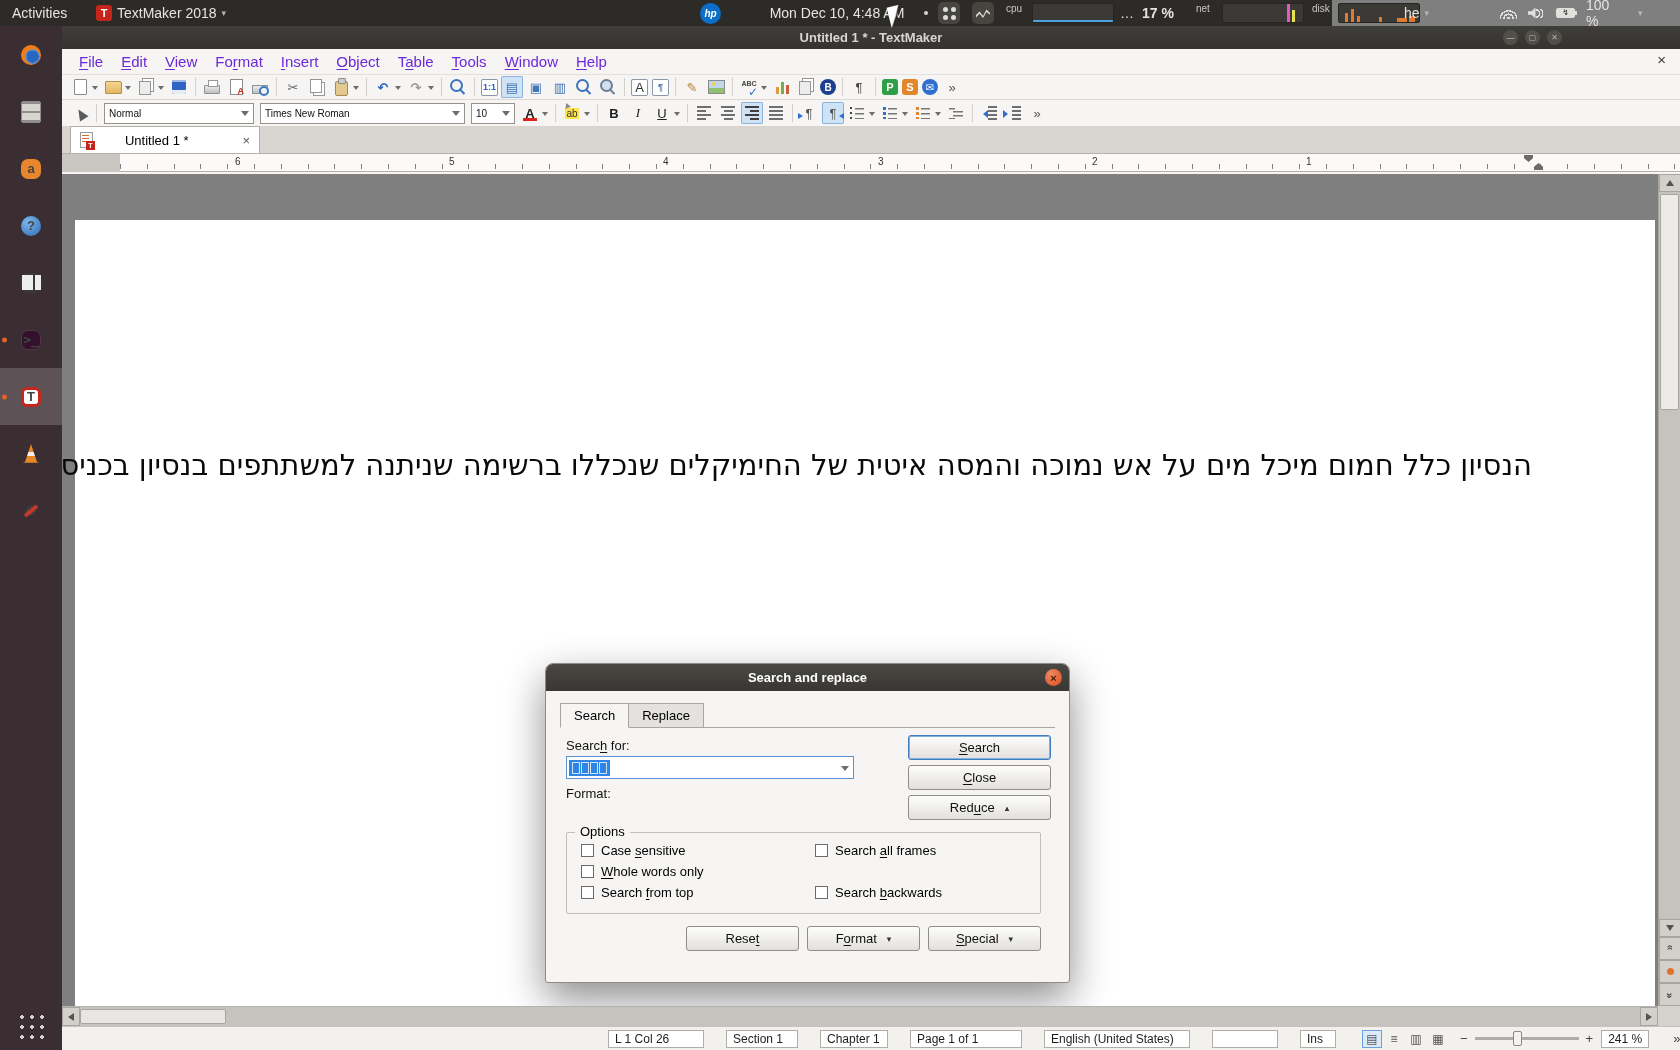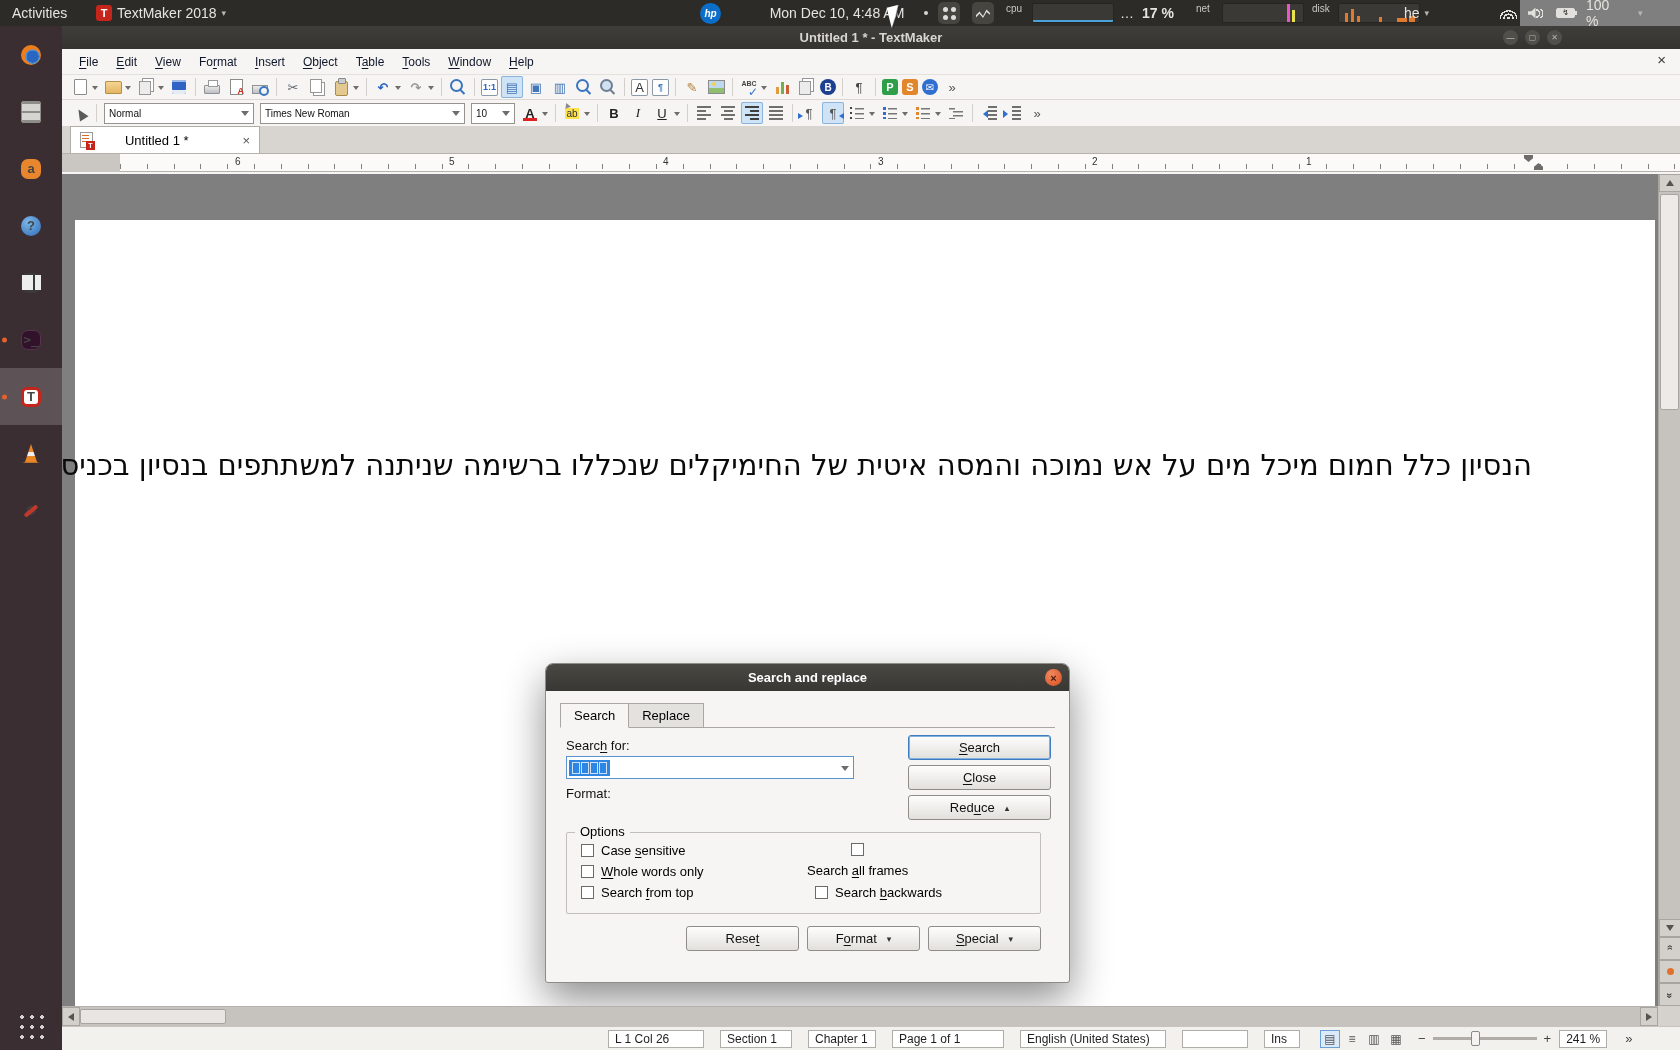--- a/index.html
+++ b/index.html
@@ -1,21 +1,21 @@
 <!DOCTYPE html>
 <html><head>
 <meta charset="utf-8">
 <style>
   *{margin:0;padding:0;box-sizing:border-box}
   html,body{width:1680px;height:1050px;overflow:hidden}
   body{position:relative;font-family:"Liberation Sans","DejaVu Sans",sans-serif;background:#7f7f7f;-webkit-user-select:none}
   .u{text-decoration:underline;text-underline-offset:2px}
 
   
-  #topbar{position:absolute;left:0;top:0;width:1520px;height:26px;background:#2c2b28;color:#e6e4e0;z-index:50;font-size:14px}
+  #topbar{position:absolute;left:0;top:0;width:1332px;height:26px;background:#2c2b28;color:#e6e4e0;z-index:50;font-size:14px}
   #topbar .abs{position:absolute;top:0;height:26px;display:flex;align-items:center;gap:5px}
   .tmicon{width:16px;height:16px;border-radius:3px;background:#c6251b;color:#fff;font-weight:bold;font-size:11px;display:flex;align-items:center;justify-content:center}
   .hp{width:21px;height:21px;border-radius:50%;background:#0b6ec8;color:#fff;font:italic bold 10px "Liberation Sans",sans-serif;display:flex;align-items:center;justify-content:center}
   .chev{font-size:9px;color:#b9b7b3}
   .ticon{width:22px;height:22px;border-radius:5px;background:#47453f;display:flex;align-items:center;justify-content:center}
   .ti-cast::before{content:"";width:5px;height:5px;border-radius:50%;background:#ddd;box-shadow:8px 0 0 #ddd,0 8px 0 #ddd,8px 8px 0 #ddd;margin:-8px 0 0 -8px}
   .ti-mon::before{content:"";width:14px;height:10px;background:#ddd;clip-path:polygon(0 70%,25% 35%,50% 80%,75% 15%,100% 50%,100% 68%,75% 40%,50% 100%,25% 58%,0 95%)}
   .sgraph{width:82px;height:20px;background:#3a3936;border:1px solid #262522;border-radius:2px;position:relative;overflow:hidden}
   .sg-cpu::after{content:"";position:absolute;left:0;right:0;bottom:0;height:2px;background:#4aa3d8}
   .sg-net::after{content:"";position:absolute;inset:0;background:linear-gradient(#e857c8,#e857c8) 64px 0/3px 100% no-repeat,linear-gradient(#e8e34a,#e8e34a) 69px 6px/3px 14px no-repeat}
@@ -56,21 +56,21 @@
   .k-dtools{color:#c8c6c2;font-size:30px;font-weight:normal}
   .k-dtools::after{content:"";position:absolute;width:16px;height:4px;background:#c0392b;border-radius:2px;transform:rotate(-40deg);bottom:8px;right:2px}
   .dgrid{position:absolute;bottom:10px;left:17px;width:28px;height:28px;background:radial-gradient(#d5d3cf 1.7px,transparent 1.9px) 0 0/10px 10px}
 
   
   #win{position:absolute;left:62px;top:26px;right:0;bottom:0;background:#f6f5f3}
   .titlebar{height:23px;background:linear-gradient(#403e3a,#353330);color:#d8d6d2;font-size:13px;font-weight:bold;display:flex;align-items:center;justify-content:center;position:relative}
   .winctl{position:absolute;right:118px;top:4px;display:flex;gap:7px}
   .wbtn{width:15px;height:15px;border-radius:50%;background:#514f4a;color:#b5b3af;font-size:8px;display:flex;align-items:center;justify-content:center}
   .menubar{height:25px;display:flex;align-items:center;padding-left:8px;position:relative;background:#f6f5f3}
-  .mitem{padding:2px 9px;font-size:12px;color:#0f172a}
+  .mitem{padding:2px 9px;font-size:15px;color:#6d28d9}
   .docclose{position:absolute;right:10px;top:2px;font-size:15px;color:#3c3c3c;padding:0 4px}
   .tbar{display:flex;align-items:center;padding-left:6px;border-top:1px solid #e4e1dc;background:#f6f5f3}
   .tbar1{height:25px}
   .tbar2{height:27px;border-top:1px solid #dcd9d4}
   .vsep{width:1px;height:18px;background:#d2cfca;margin:0 4px;flex:0 0 auto}
   .tbtn{display:inline-flex;align-items:center;height:22px;padding:0 1px;border-radius:2px;margin:0 1px;flex:0 0 auto}
   .tbtn.act{background:#cfe3f6;box-shadow:inset 0 0 0 1px #8ab4dc}
   .ic{width:20px;height:20px;display:flex;align-items:center;justify-content:center;position:relative;font-size:13px;color:#444}
   .ic.box{box-shadow:inset 0 0 0 1px #8a98a8;border-radius:2px;background:#fff;width:17px;height:17px}
   .ic.boxfill{width:16px;height:16px;border-radius:3px}
@@ -171,21 +171,21 @@
   .tri-lf{border-right:6px solid #55534f;margin-left:-4px}
   .tri-rt{border-left:6px solid #55534f;margin-right:-4px}
   .vthumb{position:absolute;left:1px;top:20px;width:19px;height:216px;background:#edebe8;border:1px solid #a8a5a0;border-radius:2px}
   .navglyph{font-size:10px;color:#3f3d39;transform:rotate(90deg);font-weight:bold;letter-spacing:-2px}
   .navdot{width:7px;height:7px;border-radius:50%;background:#e0712c}
   .hscroll{position:absolute;left:0;right:22px;bottom:24px;height:20px;background:#c6c3be;border-top:1px solid #b5b2ae}
   .hbtn{position:absolute;top:0;width:18px;height:19px;background:#d3d0cb;border:1px solid #a8a5a0;display:flex;align-items:center;justify-content:center}
   .hthumb{position:absolute;left:18px;top:2px;height:15px;width:146px;background:#e8e6e2;border:1px solid #a8a5a0;border-radius:2px}
   .corner{position:absolute;right:0;bottom:24px;width:22px;height:20px;background:#d5d2cd}
   .statusbar{position:absolute;left:0;right:0;bottom:0;height:24px;background:#f2f1ee;border-top:1px solid #c6c3be;display:flex;align-items:center;padding-left:546px;font-size:12px;color:#1e1e1e}
-  .sfield{height:18px;background:#fff;border:1px solid #b0ada8;display:inline-flex;align-items:center;padding:0 6px;margin-right:16px;flex:0 0 auto;overflow:hidden;white-space:nowrap}
+  .sfield{height:18px;background:#fff;border:1px solid #b0ada8;display:inline-flex;align-items:center;padding:0 6px;margin-right:22px;flex:0 0 auto;overflow:hidden;white-space:nowrap}
   .sviews{display:flex;align-items:center;gap:2px;margin:0 4px}
   .svbtn{width:20px;height:18px;display:flex;align-items:center;justify-content:center;color:#555;font-size:12px}
   .svbtn.act{background:#dcebf9;box-shadow:inset 0 0 0 1px #6aa1d8}
   .zslider{display:flex;align-items:center;gap:7px;margin:0 8px}
   .ztrack{width:104px;height:3px;background:#b0ada8;position:relative}
   .zthumb{position:absolute;left:38px;top:-6px;width:9px;height:15px;background:#f4f3f1;border:1px solid #8a8884;border-radius:2px}
   .zsign{color:#444;font-size:13px}
   .soverflow{color:#444;font-size:13px;margin-left:2px}
 
   
@@ -743,21 +743,21 @@
               <i></i>
               <span><span class="u">W</span>hole words only</span>
             </label>
             <label class="cbrow cb-l" style="left: 14px; top: 52px;">
               <i></i>
               <span>Search <span class="u">f</span>rom top</span>
             </label>
           </div>
         <div>
 
-        <label class="cbrow cb-r" style="left: 240px; top: 10px; flex-direction: column;">
+        <label class="cbrow cb-r" style="left: 248px; top: 10px;">
               <i></i>
               <span>Search <span class="u">a</span>ll frames</span>
             </label>
             <label class="cbrow cb-r" style="left: 248px; top: 52px;">
               <i></i>
               <span>Search <span class="u">b</span>ackwards</span>
             </label>
           </div>
       </div>
 

